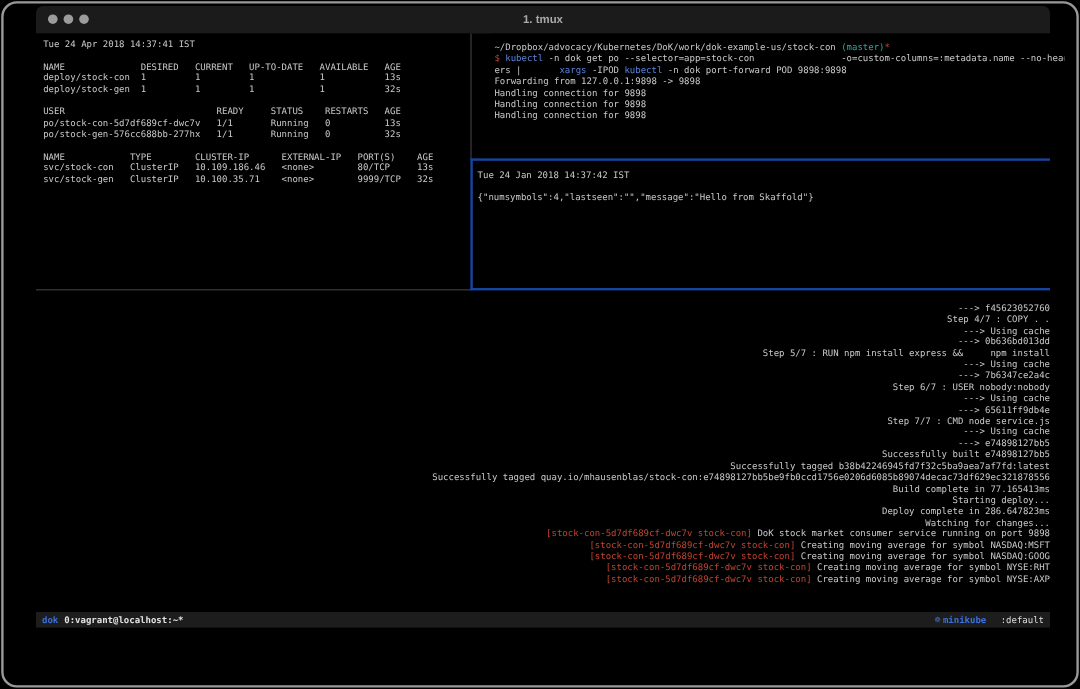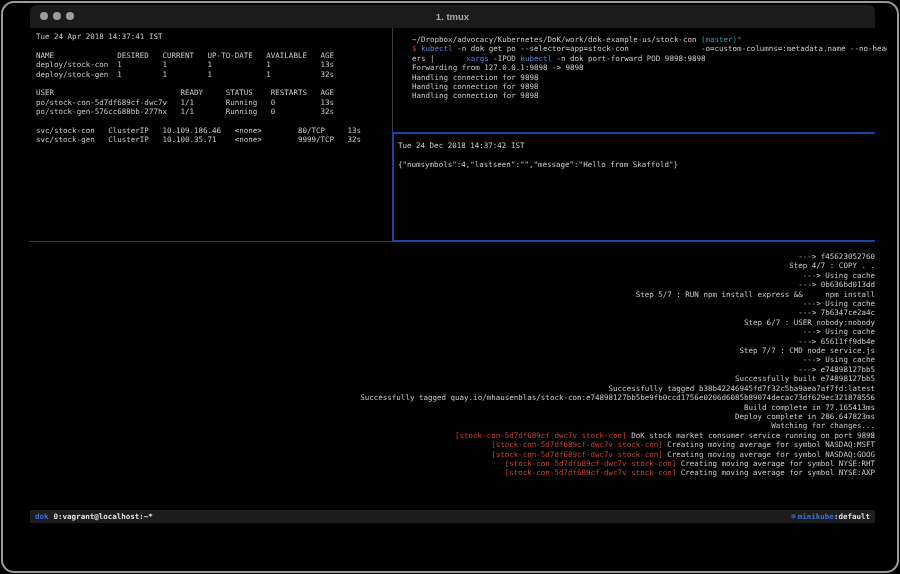--- a/index.html
+++ b/index.html
@@ -34,21 +34,21 @@
   .cyan { color:#2aa6a6; }
   .statusbar { position:absolute; left:0; top:505px; width:845px; height:13px;
                background:#1d1d1d; display:flex; align-items:center; padding:0 5px;
                font-size:7.5px; }
   .session { color:#3c6fd8; font-weight:bold; margin-right:5px; }
   .winitem { color:#e2e2e2; font-weight:bold; }
   .spacer { flex:1; }
   .kube { display:flex; align-items:center; }
   .kicon { color:#3c6fd8; font-size:8px; margin-right:2px; }
   .kctx { color:#3c6fd8; font-weight:bold; }
-  .kns { color:#dedede; font-weight:bold; }
+  .kns { color:#dedede; font-weight:normal;padding-left:12px; }
 </style>
 </head>
 <body>
 
 <div class="canvas">
   <div class="terminal-window">
 
     <div class="titlebar">
       <div class="lights">
         <span class="light"></span>
@@ -62,41 +62,42 @@
         <div class="tl"><span>Tue 24 Apr 2018 14:37:41 IST</span></div>
         <div class="tl"><span></span></div>
         <div class="tl"><span>NAME              DESIRED   CURRENT   UP-TO-DATE   AVAILABLE   AGE</span></div>
         <div class="tl"><span>deploy/stock-con  1         1         1            1           13s</span></div>
         <div class="tl"><span>deploy/stock-gen  1         1         1            1           32s</span></div>
         <div class="tl"><span></span></div>
         <div class="tl"><span>USER                            READY     STATUS    RESTARTS   AGE</span></div>
         <div class="tl"><span>po/stock-con-5d7df689cf-dwc7v   1/1       Running   0          13s</span></div>
         <div class="tl"><span>po/stock-gen-576cc688bb-277hx   1/1       Running   0          32s</span></div>
         <div class="tl"><span></span></div>
+        <div class="tl"><span>NAME            TYPE        CLUSTER-IP      EXTERNAL-IP   PORT(S)    AGE</span></div>
         <div class="tl"><span>svc/stock-con   ClusterIP   10.109.186.46   &lt;none&gt;        80/TCP     13s</span></div>
         <div class="tl"><span>svc/stock-gen   ClusterIP   10.100.35.71    &lt;none&gt;        9999/TCP   32s</span></div>
       </div>
 
     <div class="divider div-v-gray"></div>
 
     <div class="pane pane-top-right">
         <div class="tl"><span>~/Dropbox/advocacy/Kubernetes/DoK/work/dok-example-us/stock-con </span><span class="cyan">(master)</span><span class="red">*</span></div>
         <div class="tl"><span class="red">$ </span><span class="blue">kubectl</span><span> -n dok get po --selector=app=stock-con                -o=custom-columns=:metadata.name --no-head</span></div>
         <div class="tl"><span>ers |       </span><span class="blue">xargs</span><span> -IPOD </span><span class="blue">kubectl</span><span> -n dok port-forward POD 9898:9898</span></div>
         <div class="tl"><span>Forwarding from 127.0.0.1:9898 -&gt; 9898</span></div>
         <div class="tl"><span>Handling connection for 9898</span></div>
         <div class="tl"><span>Handling connection for 9898</span></div>
         <div class="tl"><span>Handling connection for 9898</span></div>
       </div>
 
     <div class="divider div-h-blue-mid"></div>
     <div class="divider div-v-blue"></div>
 
     <div class="pane pane-mid-right">
-        <div class="tl"><span>Tue 24 Dec 2018 14:37:42 IST</span></div>
+        <div class="tl"><span>Tue 24 Jan 2018 14:37:42 IST</span></div>
         <div class="tl"><span></span></div>
         <div class="tl"><span>{"numsymbols":4,"lastseen":"","message":"Hello from Skaffold"}</span></div>
       </div>
 
     <div class="divider div-h-gray-bottom"></div>
     <div class="divider div-h-blue-bottom"></div>
 
     <div class="pane pane-bottom">
         <div class="tl"><span> ---&gt; f45623052760</span></div>
         <div class="tl"><span>Step 4/7 : COPY . .</span></div>
@@ -108,20 +109,21 @@
         <div class="tl"><span>Step 6/7 : USER nobody:nobody</span></div>
         <div class="tl"><span> ---&gt; Using cache</span></div>
         <div class="tl"><span> ---&gt; 65611ff9db4e</span></div>
         <div class="tl"><span>Step 7/7 : CMD node service.js</span></div>
         <div class="tl"><span> ---&gt; Using cache</span></div>
         <div class="tl"><span> ---&gt; e74898127bb5</span></div>
         <div class="tl"><span>Successfully built e74898127bb5</span></div>
         <div class="tl"><span>Successfully tagged b38b42246945fd7f32c5ba9aea7af7fd:latest</span></div>
         <div class="tl"><span>Successfully tagged quay.io/mhausenblas/stock-con:e74898127bb5be9fb0ccd1756e0206d6085b89074decac73df629ec321878556</span></div>
         <div class="tl"><span>Build complete in 77.165413ms</span></div>
+        <div class="tl"><span>Starting deploy...</span></div>
         <div class="tl"><span>Deploy complete in 286.647823ms</span></div>
         <div class="tl"><span>Watching for changes...</span></div>
         <div class="tl"><span class="red">[stock-con-5d7df689cf-dwc7v stock-con]</span><span> DoK stock market consumer service running on port 9898</span></div>
         <div class="tl"><span class="red">[stock-con-5d7df689cf-dwc7v stock-con]</span><span> Creating moving average for symbol NASDAQ:MSFT</span></div>
         <div class="tl"><span class="red">[stock-con-5d7df689cf-dwc7v stock-con]</span><span> Creating moving average for symbol NASDAQ:GOOG</span></div>
         <div class="tl"><span class="red">[stock-con-5d7df689cf-dwc7v stock-con]</span><span> Creating moving average for symbol NYSE:RHT</span></div>
         <div class="tl"><span class="red">[stock-con-5d7df689cf-dwc7v stock-con]</span><span> Creating moving average for symbol NYSE:AXP</span></div>
       </div>
 
     <div class="statusbar">

